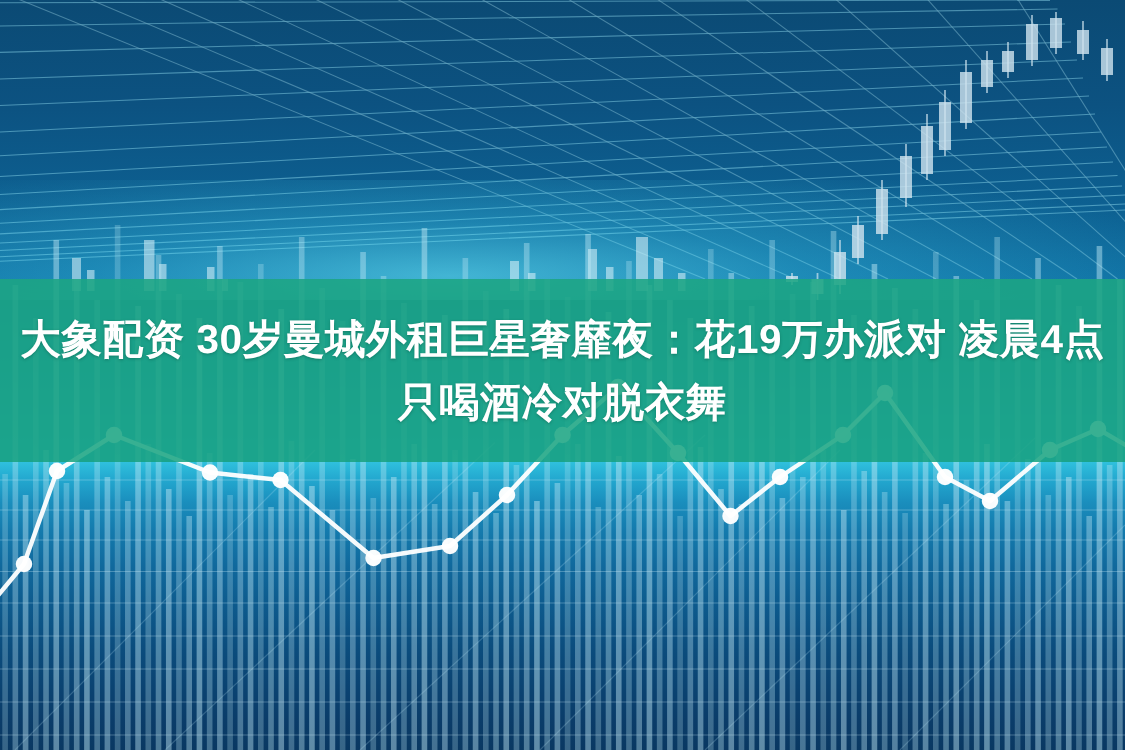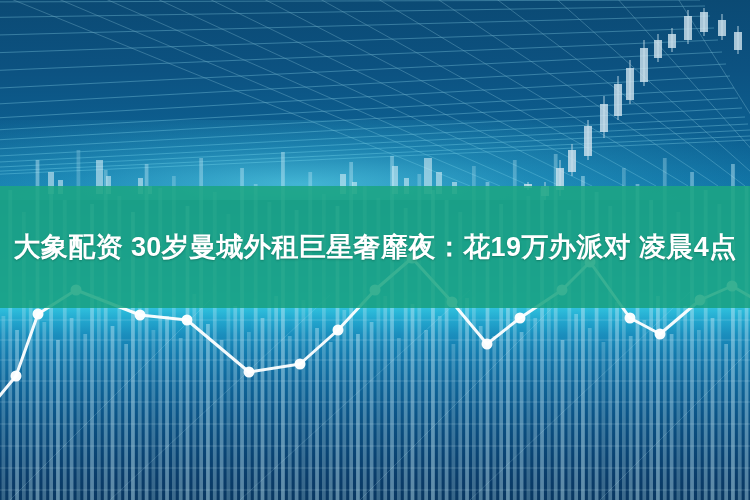--- a/index.html
+++ b/index.html
@@ -360,15 +360,16 @@
       <circle cx="660" cy="334" r="5.5" fill="#ffffff" opacity="0.97"></circle>
       <circle cx="700" cy="300" r="5.5" fill="#ffffff" opacity="0.97"></circle>
       <circle cx="732" cy="286" r="5.5" fill="#ffffff" opacity="0.97"></circle>
       <circle cx="756" cy="300" r="5.5" fill="#ffffff" opacity="0.97"></circle>
     </svg>
 
   <div class="layer" id="band"></div>
 
   <div class="layer" id="headline">
     <div class="line">大象配资 30岁曼城外租巨星奢靡夜：花19万办派对 凌晨4点</div>
+    <div class="line">只喝酒冷对脱衣舞</div>
   </div>
 
 </div>
 
 </body></html>

